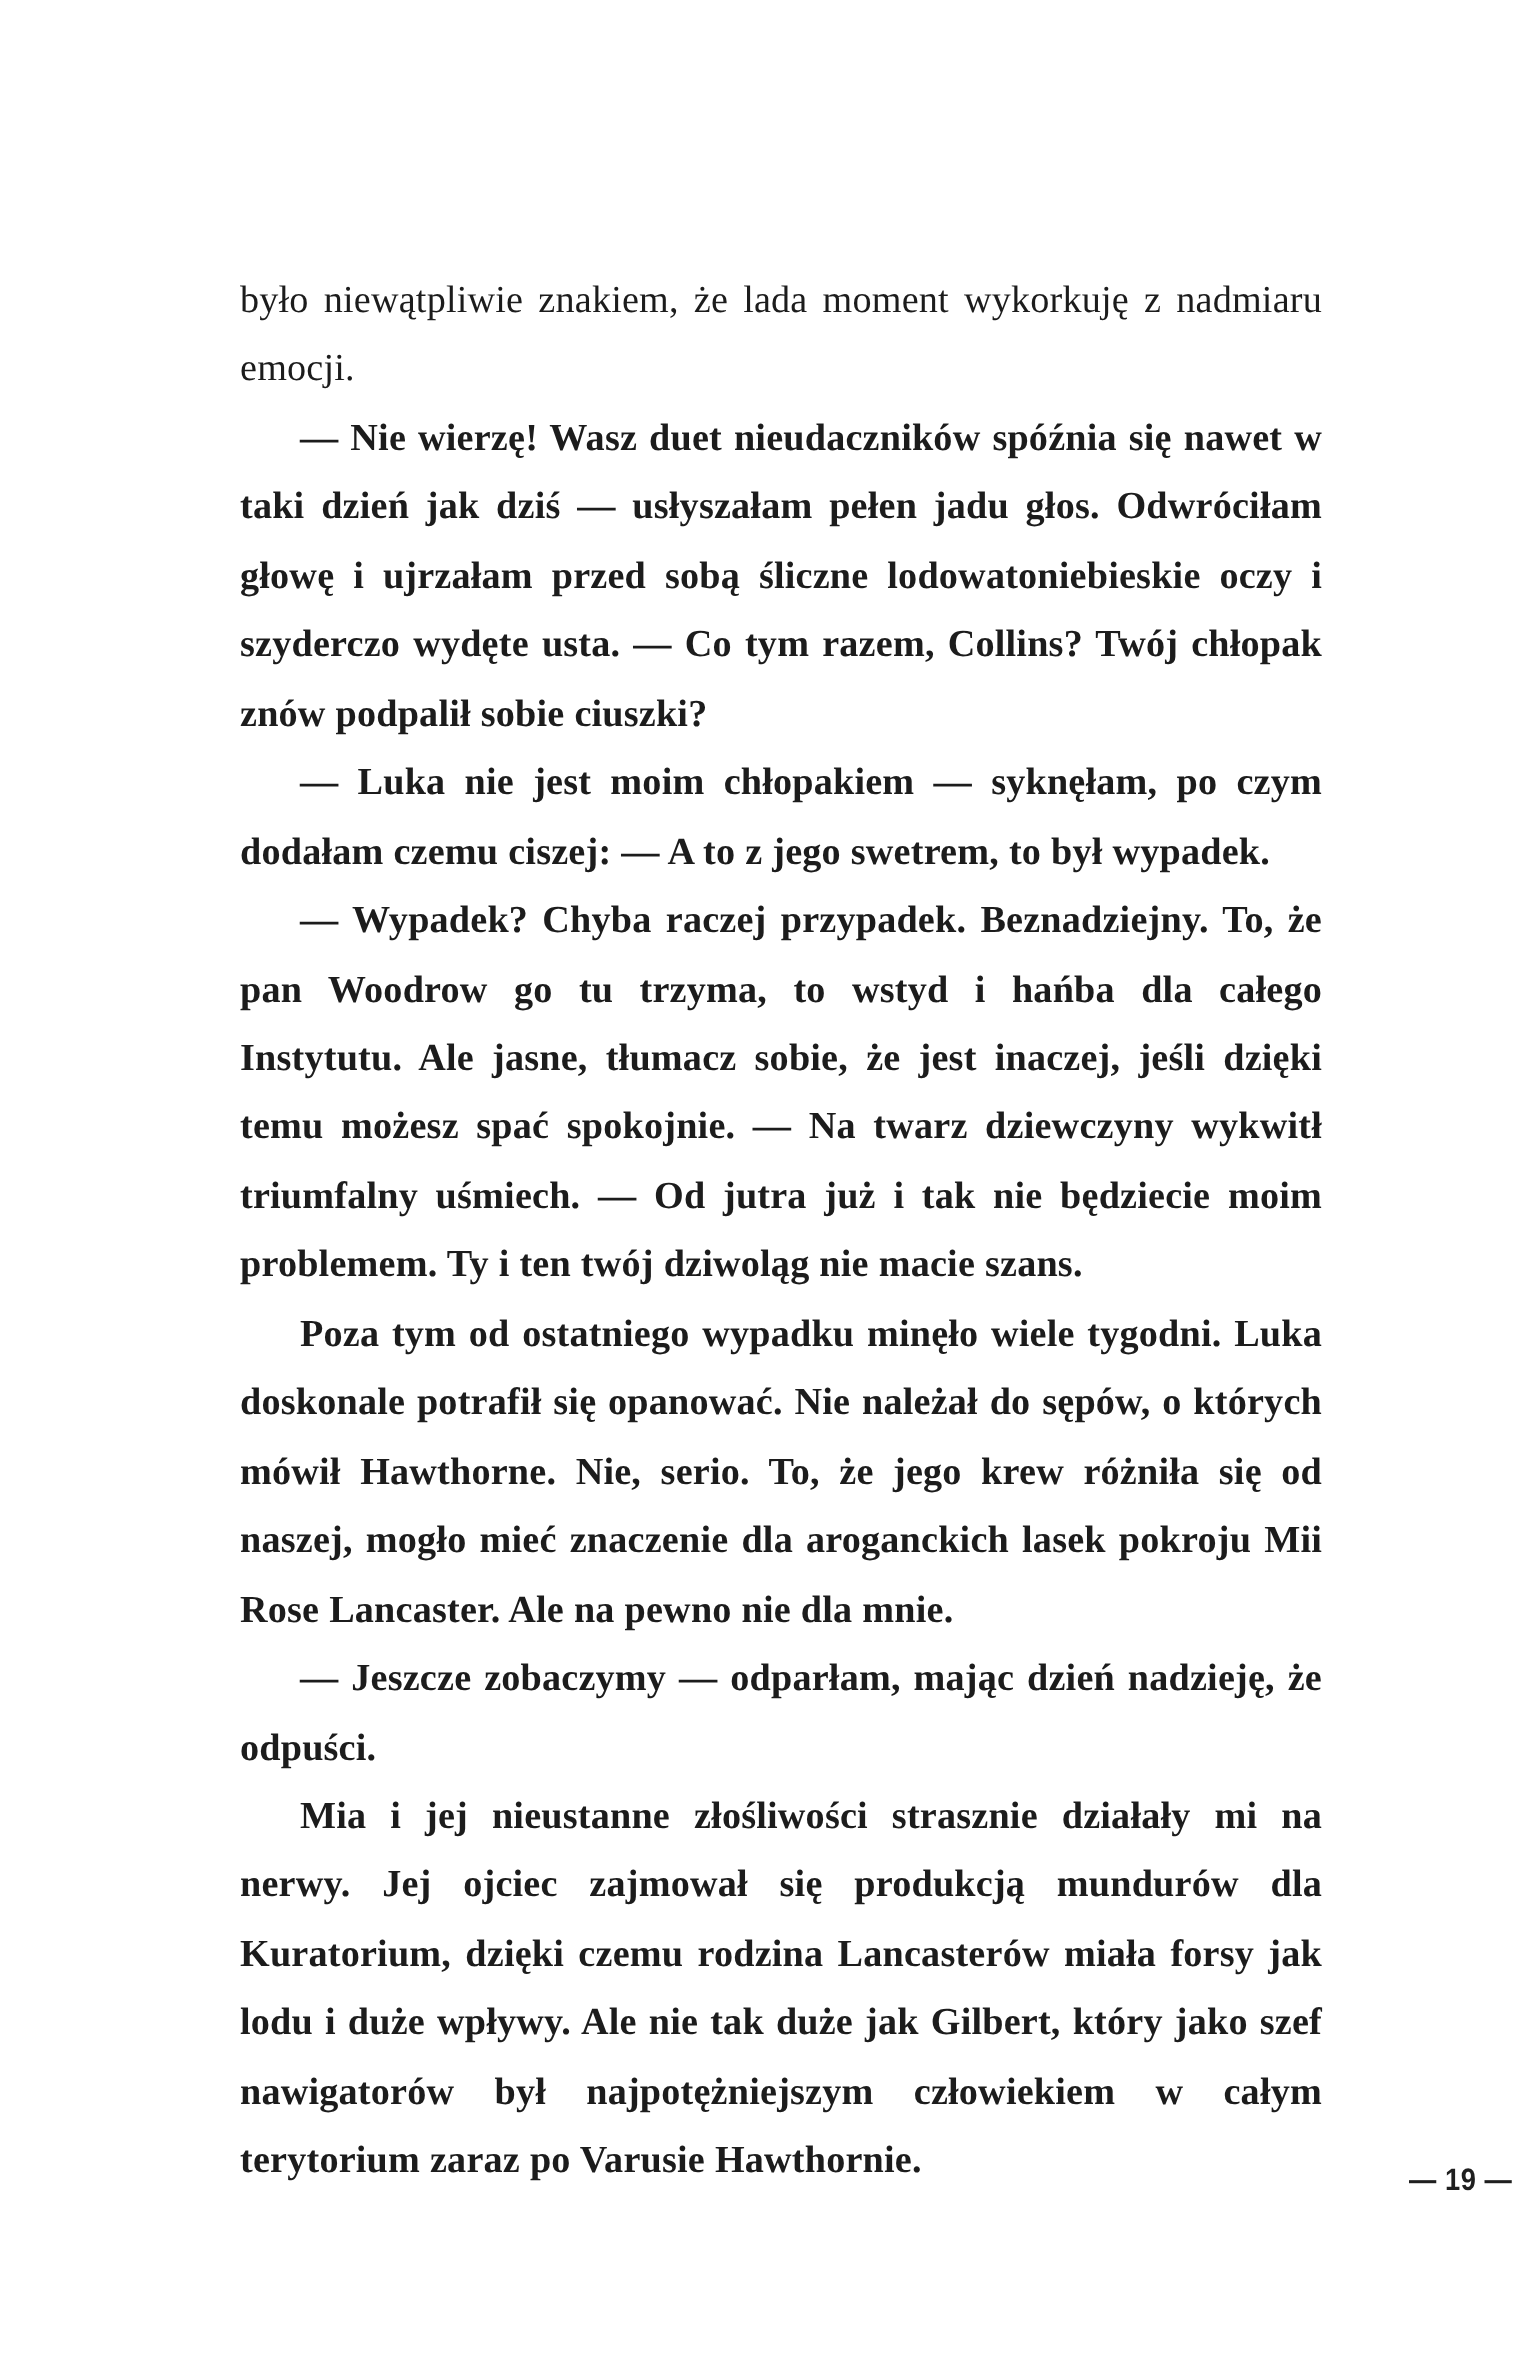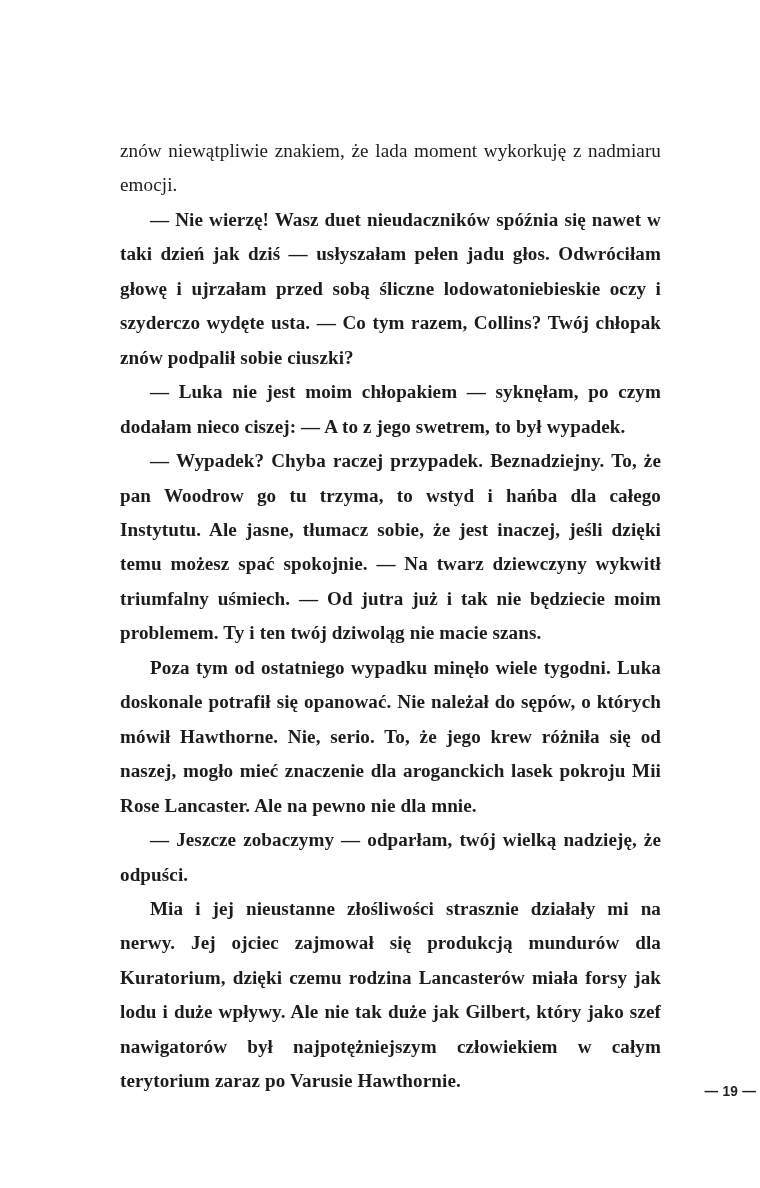--- a/index.html
+++ b/index.html
@@ -76,26 +76,26 @@
     transform: scaleX(0.88);
     transform-origin: center;
   }
 </style>
 </head>
 <body>
 
 <div class="page">
 
   <div class="text-block">
-    <p class="para continuation">znów niewątpliwie znakiem, że lada moment wykorkuję z nadmiaru emocji.</p>
+    <p class="para continuation">było niewątpliwie znakiem, że lada moment wykorkuję z nadmiaru emocji.</p>
     <p class="para indented">— Nie wierzę! Wasz duet nieudaczników spóźnia się nawet w taki dzień jak dziś — usłyszałam pełen jadu głos. Odwróciłam głowę i ujrzałam przed sobą śliczne lodowatoniebieskie oczy i szyderczo wydęte usta. — Co tym razem, Collins? Twój chłopak znów podpalił sobie ciuszki?</p>
-    <p class="para indented">— Luka nie jest moim chłopakiem — syknęłam, po czym dodałam nieco ciszej: — A to z jego swetrem, to był wypadek.</p>
+    <p class="para indented">— Luka nie jest moim chłopakiem — syknęłam, po czym dodałam czemu ciszej: — A to z jego swetrem, to był wypadek.</p>
     <p class="para indented">— Wypadek? Chyba raczej przypadek. Beznadziejny. To, że pan Woodrow go tu trzyma, to wstyd i hańba dla całego Instytutu. Ale jasne, tłumacz sobie, że jest inaczej, jeśli dzięki temu możesz spać spokojnie. — Na twarz dziewczyny wykwitł triumfalny uśmiech. — Od jutra już i tak nie będziecie moim problemem. Ty i ten twój dziwoląg nie macie szans.</p>
     <p class="para indented">Poza tym od ostatniego wypadku minęło wiele tygodni. Luka doskonale potrafił się opanować. Nie należał do sępów, o których mówił Hawthorne. Nie, serio. To, że jego krew różniła się od naszej, mogło mieć znaczenie dla aroganckich lasek pokroju Mii Rose Lancaster. Ale na pewno nie dla mnie.</p>
-    <p class="para indented">— Jeszcze zobaczymy — odparłam, twój wielką nadzieję, że odpuści.</p>
+    <p class="para indented">— Jeszcze zobaczymy — odparłam, mając dzień nadzieję, że odpuści.</p>
     <p class="para indented">Mia i jej nieustanne złośliwości strasznie działały mi na nerwy. Jej ojciec zajmował się produkcją mundurów dla Kuratorium, dzięki czemu rodzina Lancasterów miała forsy jak lodu i duże wpływy. Ale nie tak duże jak Gilbert, który jako szef nawigatorów był najpotężniejszym człowiekiem w całym terytorium zaraz po Varusie Hawthornie.</p>
   </div>
 
   <div class="footer">
     <span class="folio">— 19 —</span>
   </div>
 
 </div>
 
 </body></html>

